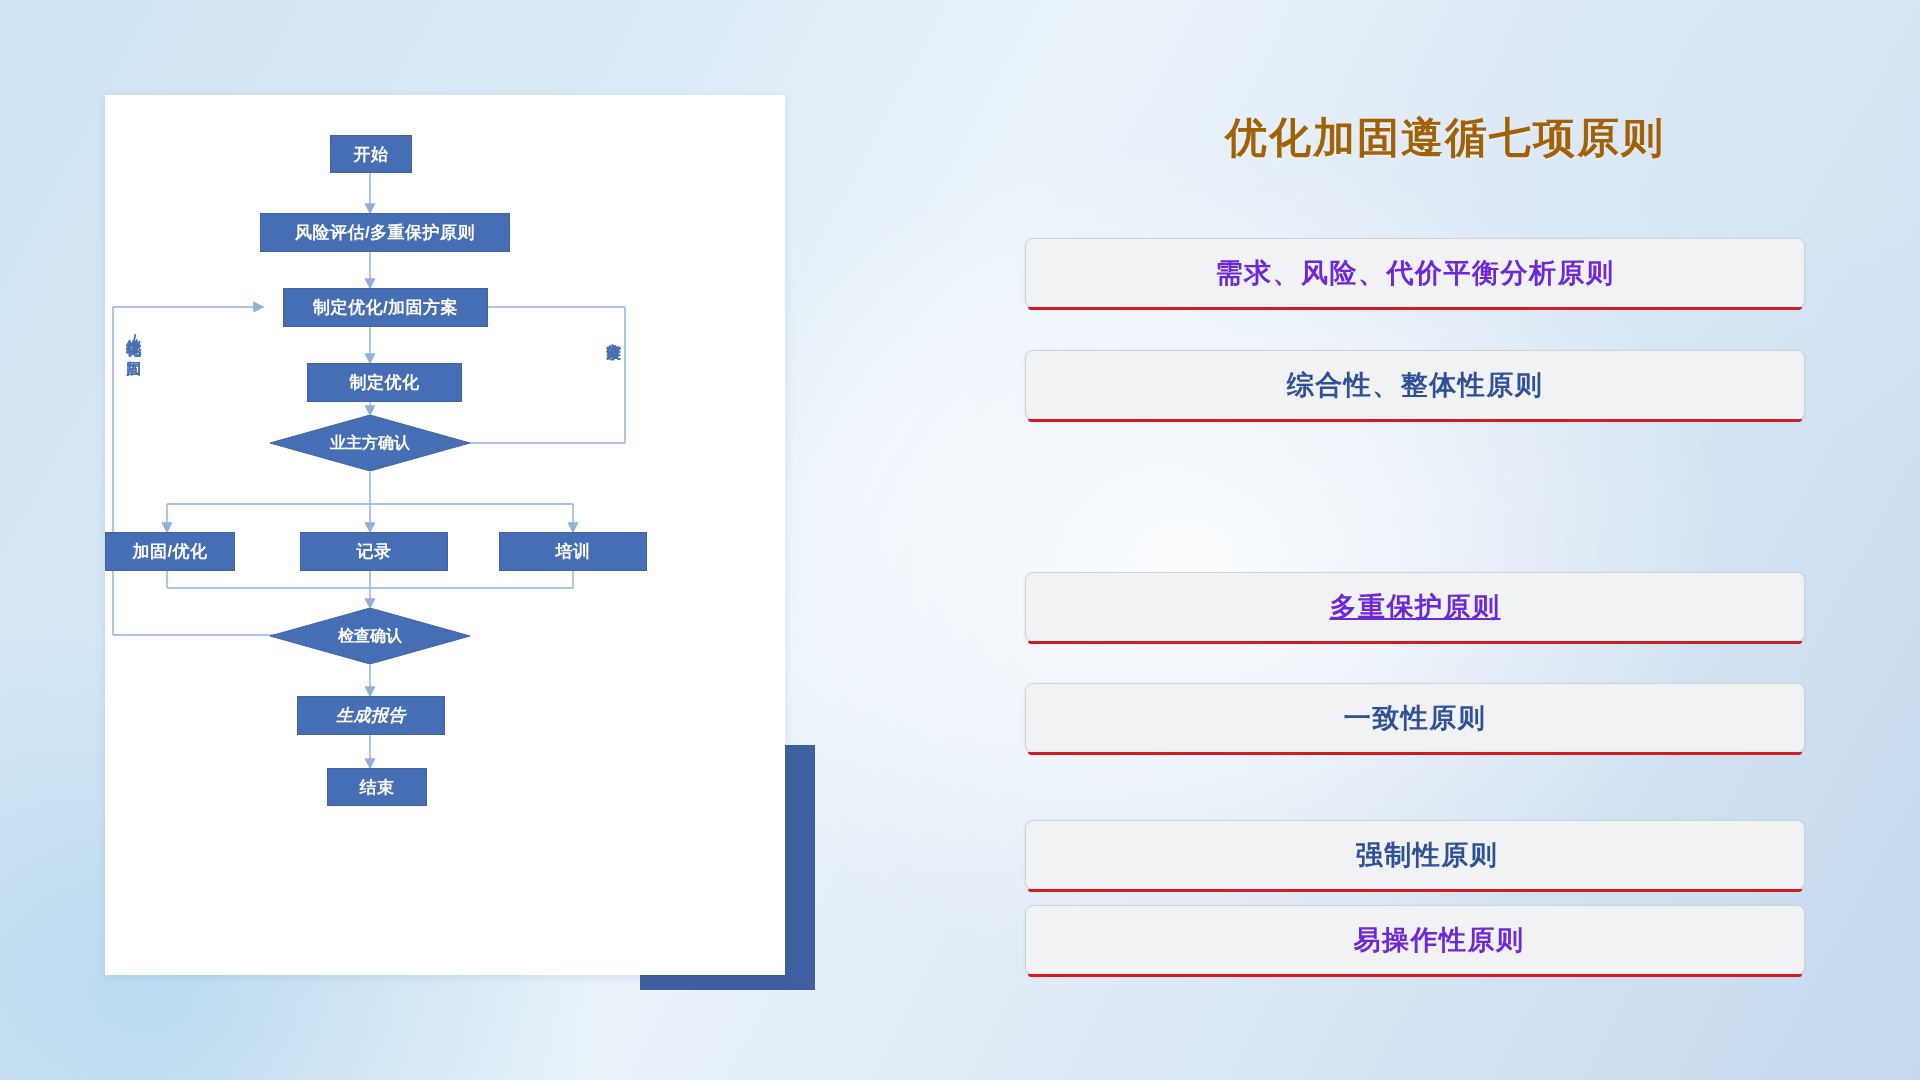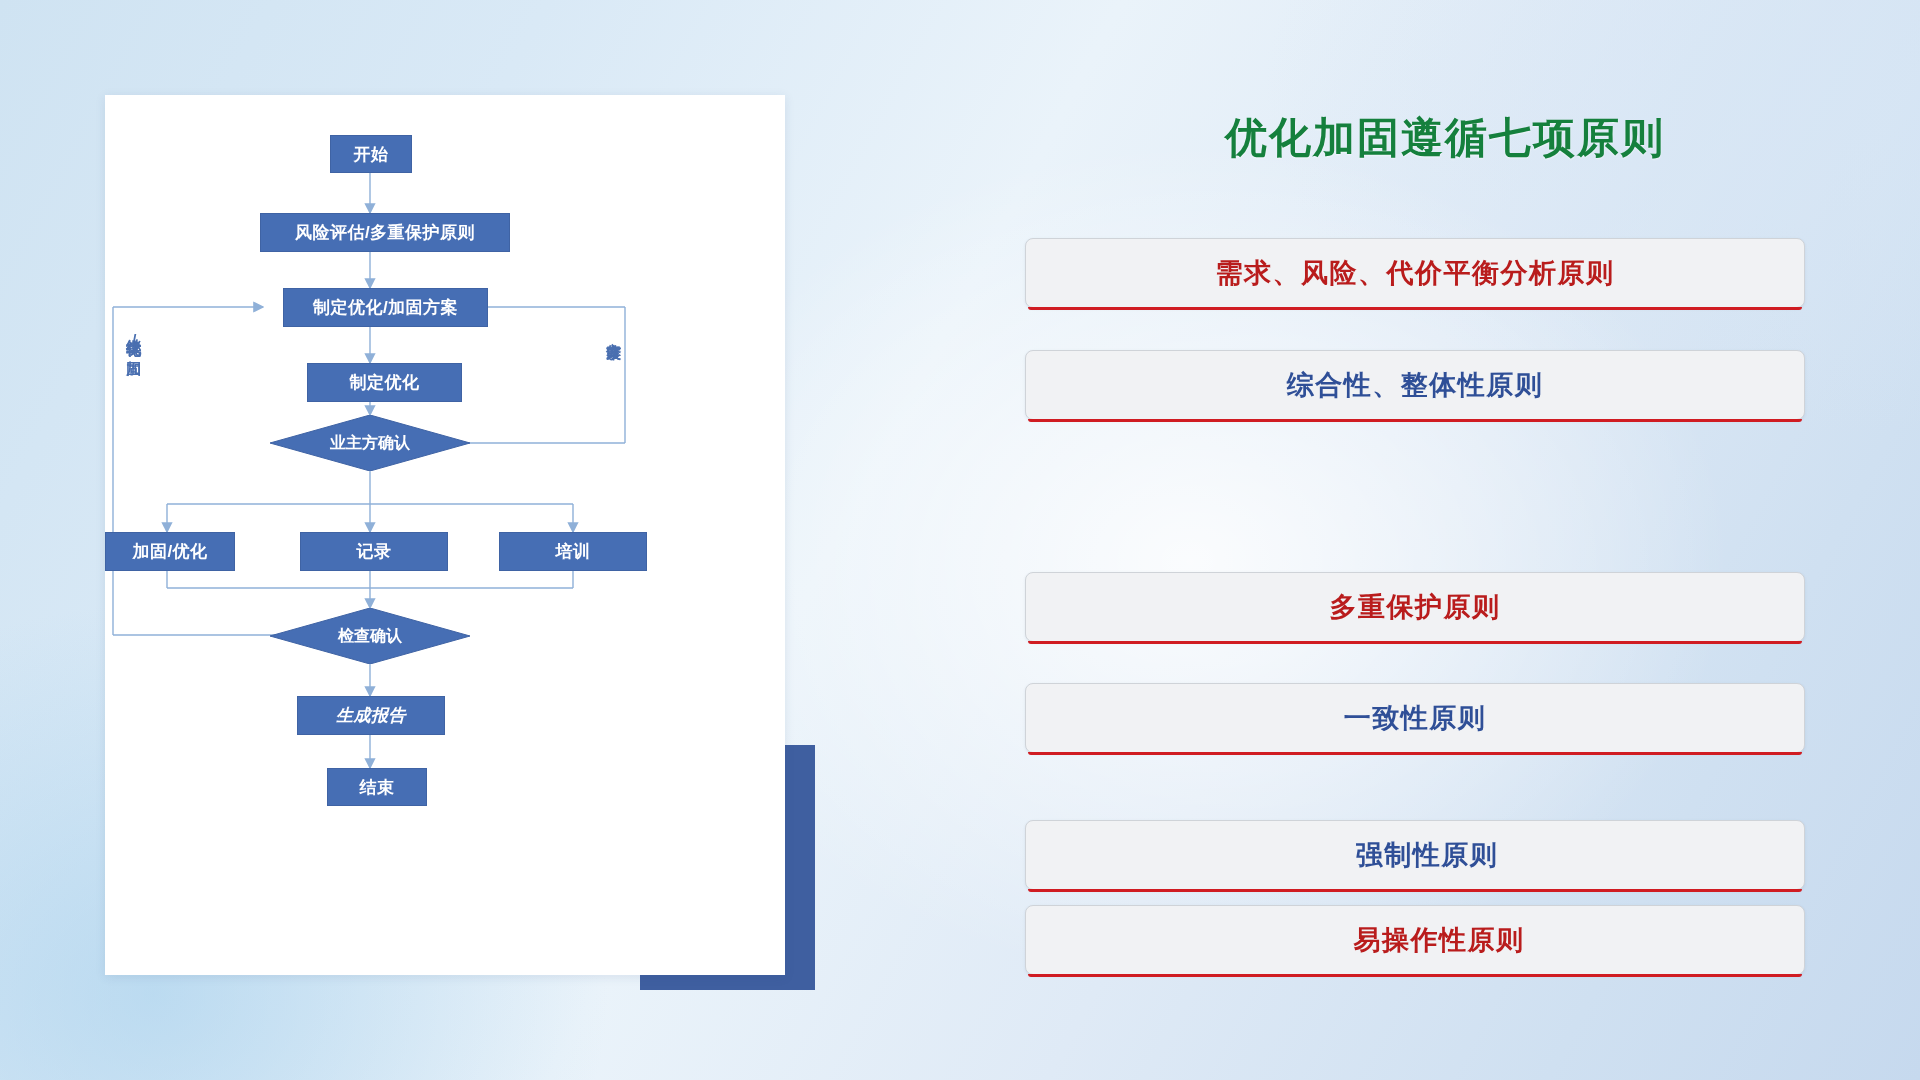--- a/index.html
+++ b/index.html
@@ -95,21 +95,21 @@
 
   
   .title {
     position: absolute;
     left: 1030px;
     top: 110px;
     width: 830px;
     text-align: center;
     font-size: 42px;
     font-weight: 700;
-    color: #15803d;
+    color: #a16207;
     letter-spacing: 2px;
     text-shadow: 0 1px 2px rgba(255,255,255,0.6);
   }
 
   .bar {
     position: absolute;
     left: 1025px;
     width: 780px;
     height: 70px;
     box-sizing: border-box;
@@ -128,21 +128,21 @@
   .bar::after {
     content: "";
     position: absolute;
     left: 2px;
     right: 2px;
     bottom: -3px;
     height: 3px;
     background: #d01c22;
     border-radius: 0 0 6px 6px;
   }
-  .bar.red-text { color: #b91c1c; }
+  .bar.red-text { color: #6d28d9; }
   .bar.blue-text { color: #2f4f97; }
 </style>
 </head>
 <body>
 
 <div id="stage">
 
   <div class="card-shadow"></div>
 
   <div class="flow-card">
@@ -247,21 +247,21 @@
   </div>
 
   <div class="title">优化加固遵循七项原则</div>
 
   <div class="bar red-text" style="top:238px;">
     <span>需求、风险、代价平衡分析原则</span>
   </div>
   <div class="bar blue-text" style="top:350px;">
     <span>综合性、整体性原则</span>
   </div>
-  <div class="bar red-text" style="top:572px;">
+  <div class="bar red-text" style="top:572px;text-decoration:underline;">
     <span>多重保护原则</span>
   </div>
   <div class="bar blue-text" style="top:683px;">
     <span>一致性原则</span>
   </div>
   <div class="bar blue-text" style="top:820px;padding-left:24px;">
     <span>强制性原则</span>
   </div>
   <div class="bar red-text" style="top:905px;padding-left:48px;">
     <span>易操作性原则</span>

